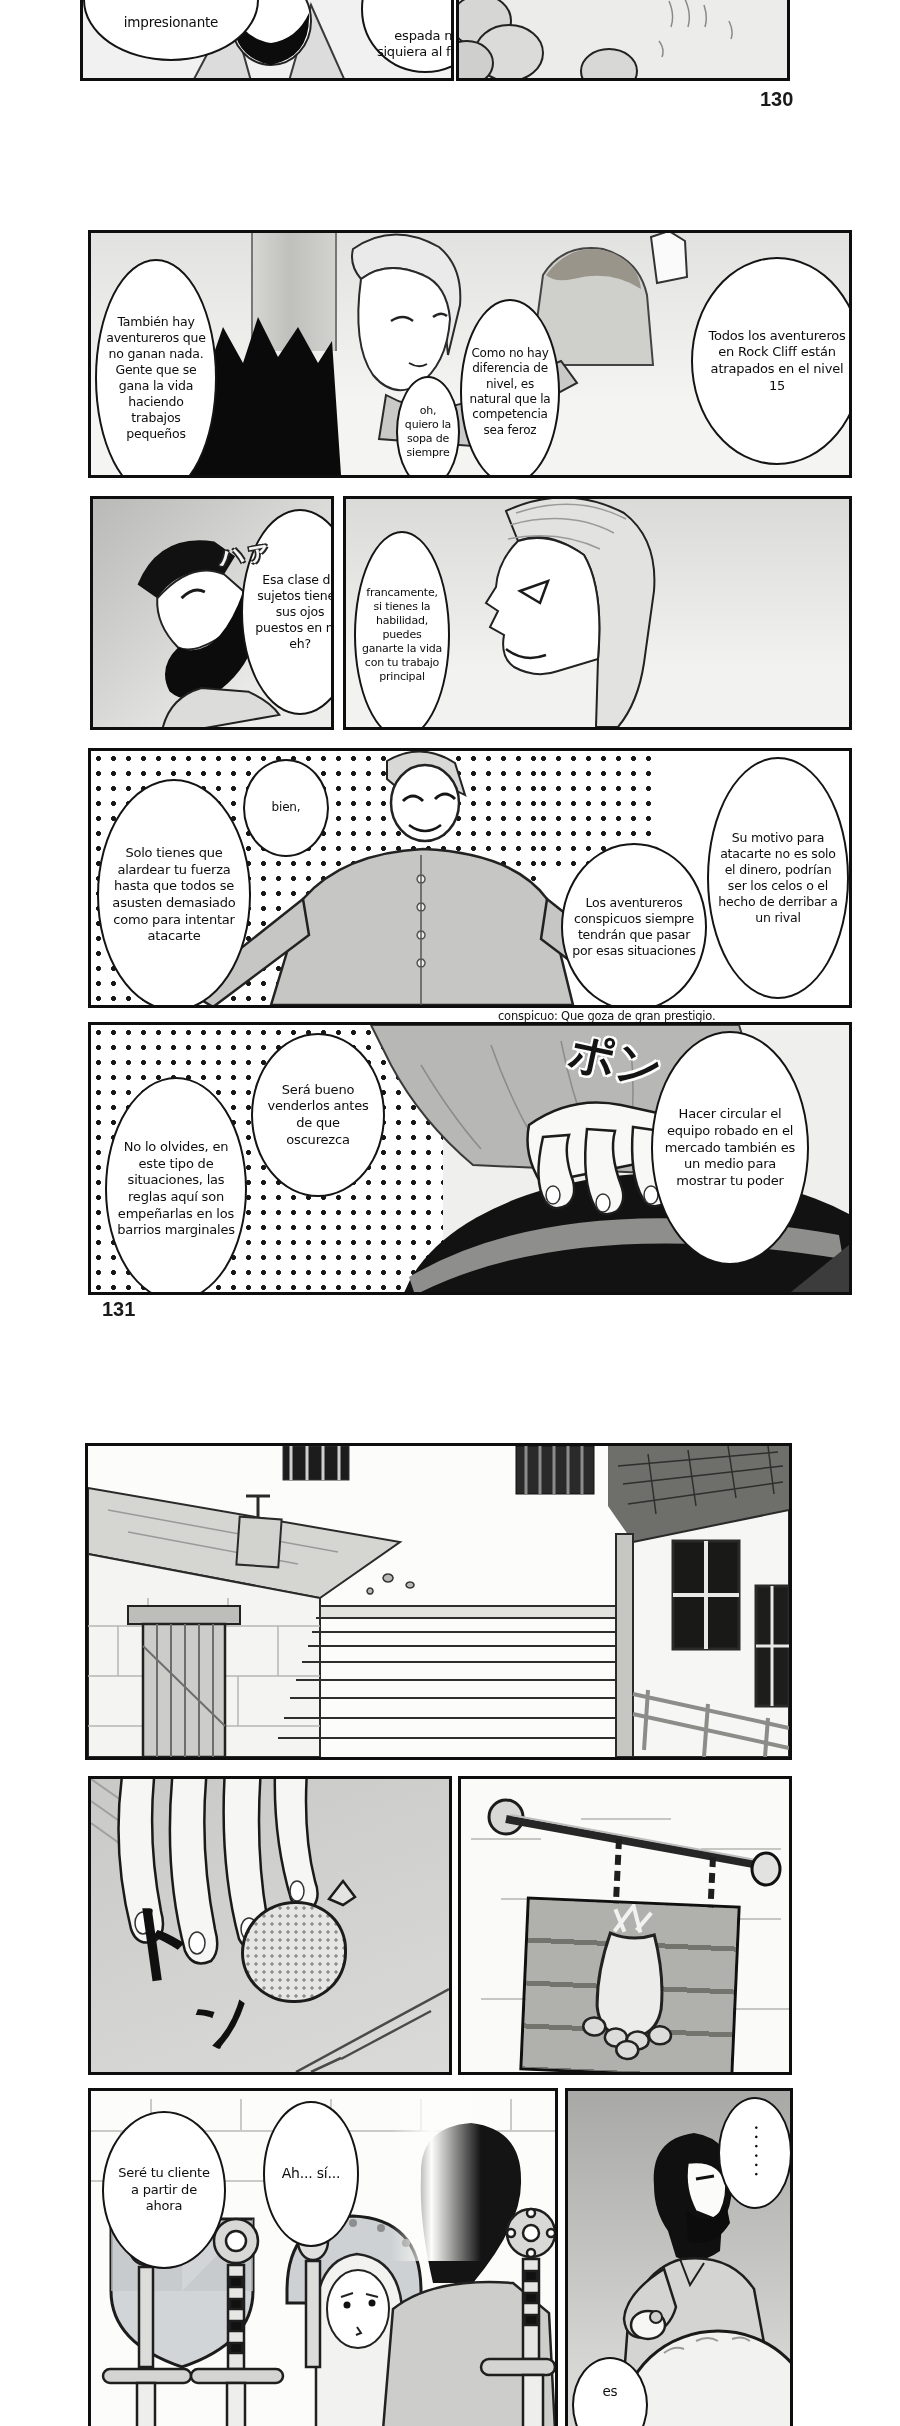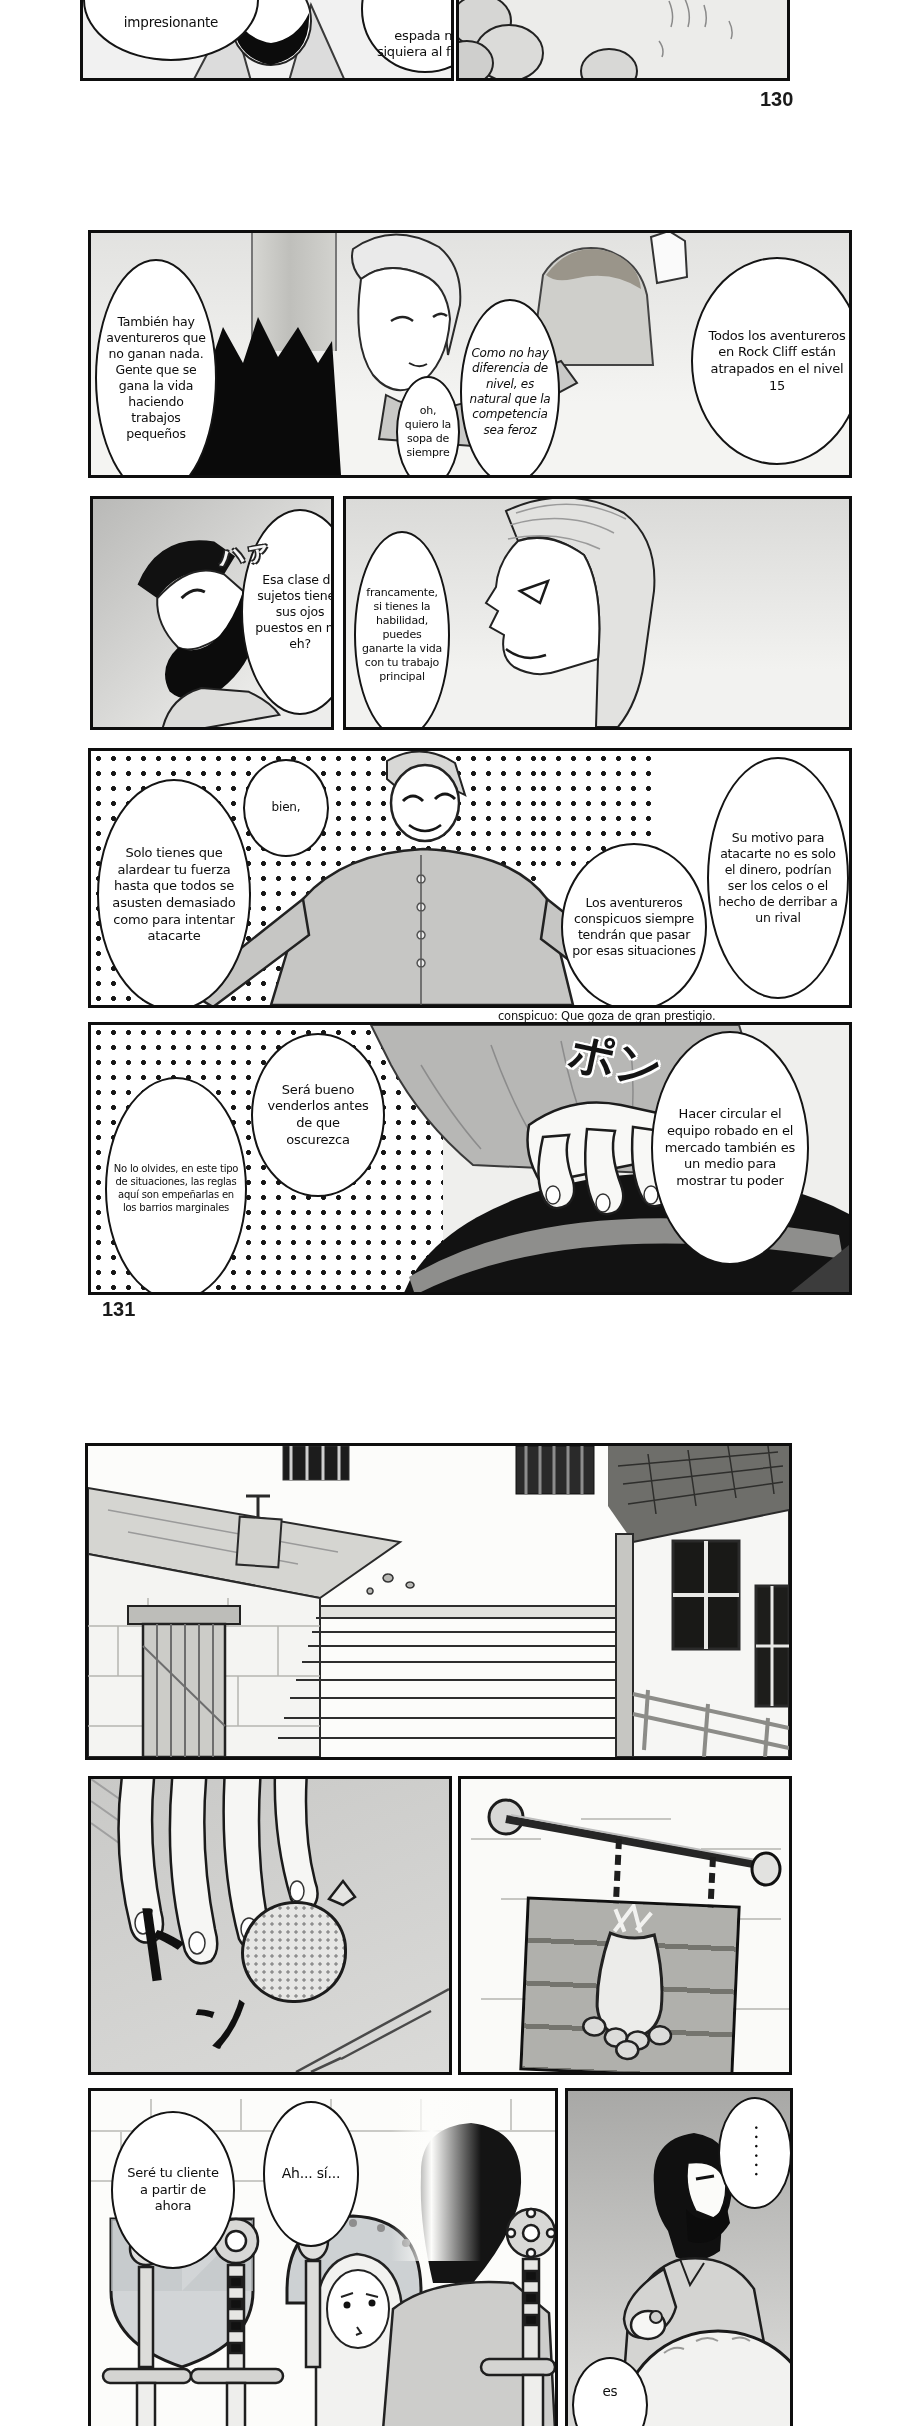--- a/index.html
+++ b/index.html
@@ -70,21 +70,21 @@
       <path d="M295,162 L288,206 L395,214 L398,158 Q345,190 295,162 Z" fill="#c9c9c7" stroke="#2a2a2a" stroke-width="2"></path>
       <path d="M392,160 L470,128 L486,150 L400,196 Z" fill="#c9c9c7" stroke="#2a2a2a" stroke-width="2"></path>
       <path d="M45,242 L52,152 L72,120 L86,152 L96,104 L116,140 L132,94 L152,130 L167,84 L187,124 L207,94 L227,130 L241,108 L250,242 Z" fill="#0a0a0a"></path>
     </svg>
     <div class="bub" style="left:4px;top:26px;width:122px;height:238px;font-size:12.5px;padding:8px 6px;">
       <span>También hay aventureros que no ganan nada. Gente que se gana la vida haciendo trabajos pequeños</span>
     </div>
     <div class="bub" style="left:305px;top:143px;width:64px;height:112px;font-size:11px;padding:6px 4px;">
       <span>oh, quiero la sopa de siempre</span>
     </div>
-    <div class="bub" style="left:369px;top:66px;width:100px;height:186px;font-size:12px;padding:8px 6px;font-style:italic;">
+    <div class="bub" style="left:369px;top:66px;width:100px;height:186px;font-size:12px;padding:8px 6px;">
       <span>Como no hay diferencia de nivel, es natural que la competencia sea feroz</span>
     </div>
     <div class="bub" style="left:600px;top:24px;width:172px;height:208px;font-size:13px;padding:10px 14px;">
       <span>Todos los aventureros en Rock Cliff están atrapados en el nivel 15</span>
     </div>
   </div>
 
   <div class="panel" style="left:90px;top:496px;width:244px;height:234px;background:linear-gradient(135deg,#b9b9b7 0%,#ededeb 80%);">
     <svg class="art" width="238" height="228" viewBox="0 0 238 228">
       <g transform="rotate(-10 110 140)">
@@ -159,21 +159,21 @@
         <path d="M496,104 Q490,156 504,182 Q512,194 526,186 Q536,176 530,160 Q518,128 524,106 Z"></path>
         <path d="M542,102 Q538,150 552,174 Q560,186 574,178 Q582,168 576,154 Q566,126 570,106 Z"></path>
         <path d="M588,104 Q588,140 600,160 Q608,170 620,162 Q628,152 622,140 Q612,118 614,104 Z"></path>
       </g>
       <ellipse cx="462" cy="170" rx="7" ry="9" fill="#fff" stroke="#333" stroke-width="1.5"></ellipse>
       <ellipse cx="512" cy="178" rx="7" ry="9" fill="#fff" stroke="#333" stroke-width="1.5"></ellipse>
       <ellipse cx="560" cy="170" rx="7" ry="9" fill="#fff" stroke="#333" stroke-width="1.5"></ellipse>
       <path d="M700,267 L758,220 L758,267 Z" fill="#3c3c3c"></path>
     </svg>
     <div class="sfx outlined" style="left:478px;top:12px;font-size:46px;transform:rotate(12deg);">ポン</div>
-    <div class="bub" style="left:14px;top:52px;width:142px;height:224px;font-size:10px;padding:8px 6px;">
+    <div class="bub" style="left:14px;top:52px;width:142px;height:224px;font-size:13px;padding:8px 6px;">
       <span>No lo olvides, en este tipo de situaciones, las reglas aquí son empeñarlas en los barrios marginales</span>
     </div>
     <div class="bub" style="left:160px;top:8px;width:134px;height:164px;font-size:13px;">
       <span>Será bueno venderlos antes de que oscurezca</span>
     </div>
     <div class="bub" style="left:560px;top:6px;width:158px;height:234px;font-size:13px;padding:10px 10px;">
       <span>Hacer circular el equipo robado en el mercado también es un medio para mostrar tu poder</span>
     </div>
   </div>
 
@@ -299,21 +299,21 @@
           <circle cx="420" cy="142" r="4" fill="#fff"></circle>
           <circle cx="460" cy="142" r="4" fill="#fff"></circle>
         <rect x="432" y="168" width="16" height="100" fill="#e6e6e4"></rect>
         <rect x="434" y="180" width="12" height="10" fill="#111"></rect>
           <rect x="434" y="202" width="12" height="10" fill="#111"></rect>
           <rect x="434" y="224" width="12" height="10" fill="#111"></rect>
         <rect x="390" y="268" width="74" height="16" rx="8" fill="#d4d4d2"></rect>
         <rect x="432" y="284" width="20" height="55" fill="#eeeeec"></rect>
       </g>
     </svg>
-    <div class="bub" style="left:20px;top:20px;width:124px;height:158px;font-size:13px;justify-content:flex-end;">
+    <div class="bub" style="left:11px;top:20px;width:124px;height:158px;font-size:13px;justify-content:flex-end;">
       <span>Seré tu cliente a partir de ahora</span>
     </div>
     <div class="bub" style="left:172px;top:10px;width:96px;height:146px;font-size:14px;">
       <span>Ah... sí...</span>
     </div>
   </div>
 
   <div class="panel" style="left:565px;top:2088px;width:228px;height:345px;background:linear-gradient(180deg,#a8a8a6 0%,#d8d8d6 85%);">
     <svg class="art" width="222" height="339" viewBox="0 0 222 339">
       <path d="M86,95 Q82,48 126,42 Q166,48 164,95 Q164,116 154,132 L152,160 Q130,176 108,166 L100,140 Q86,120 86,95 Z" fill="#101010"></path>

